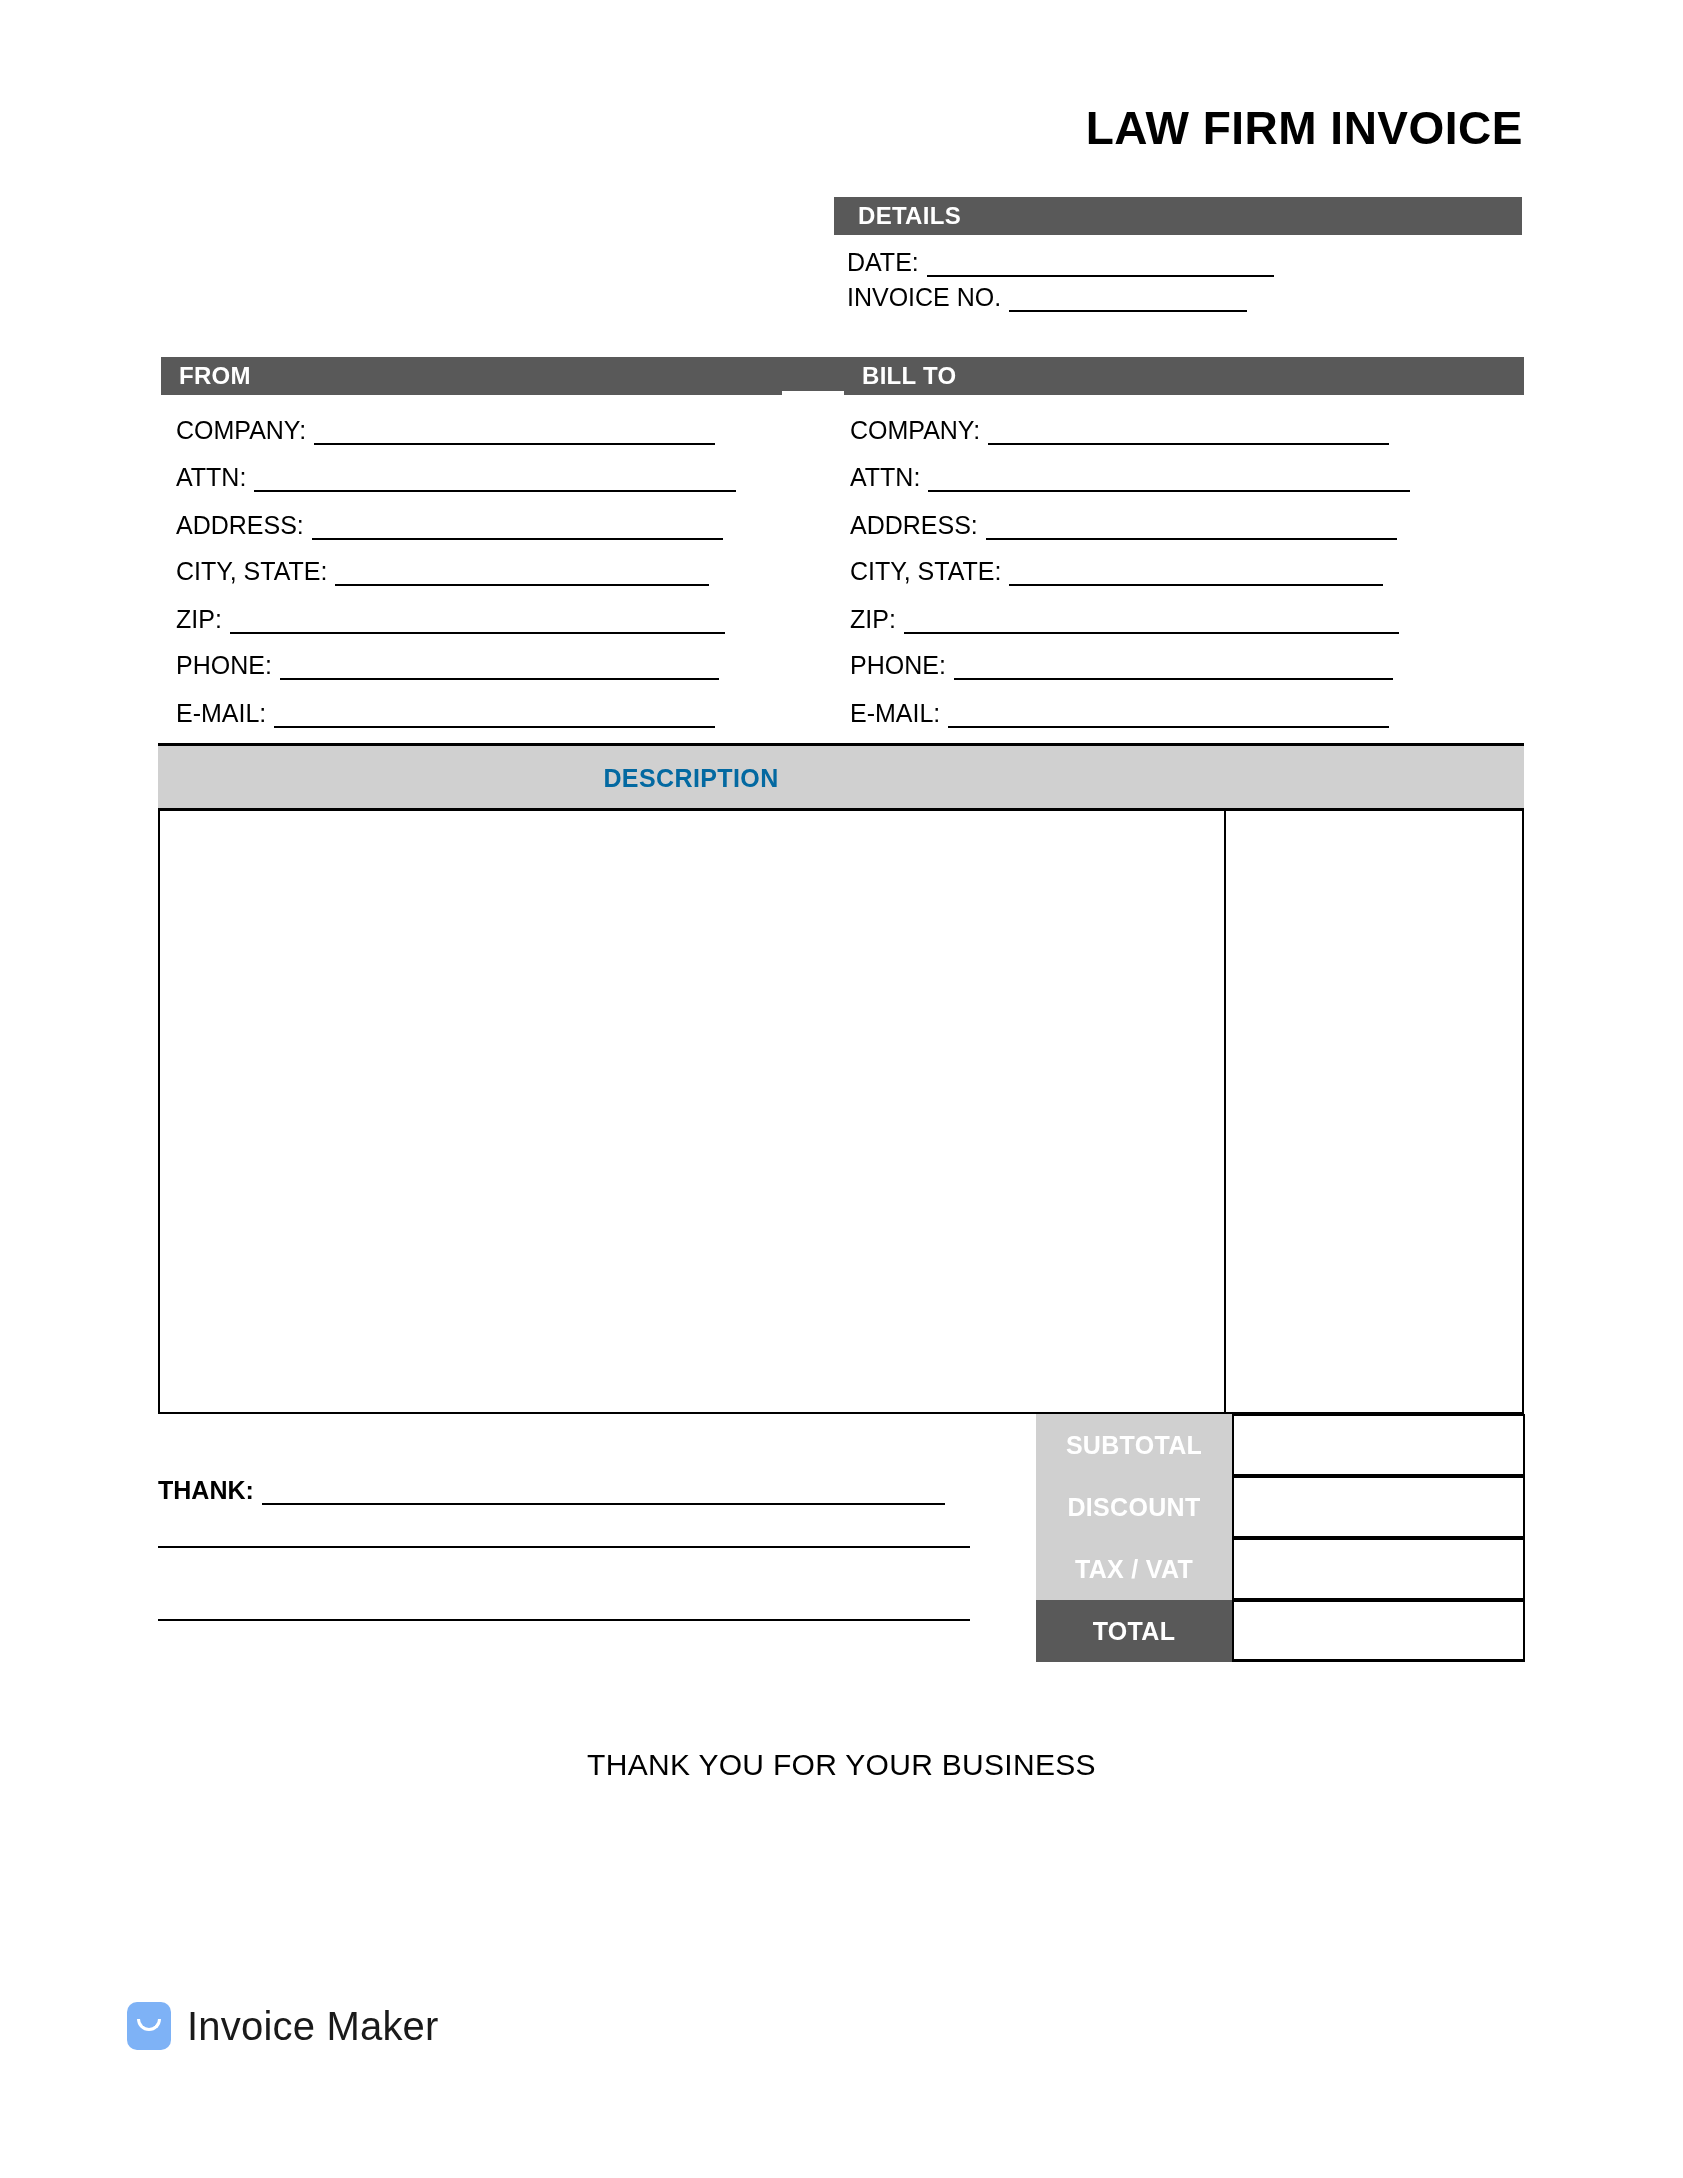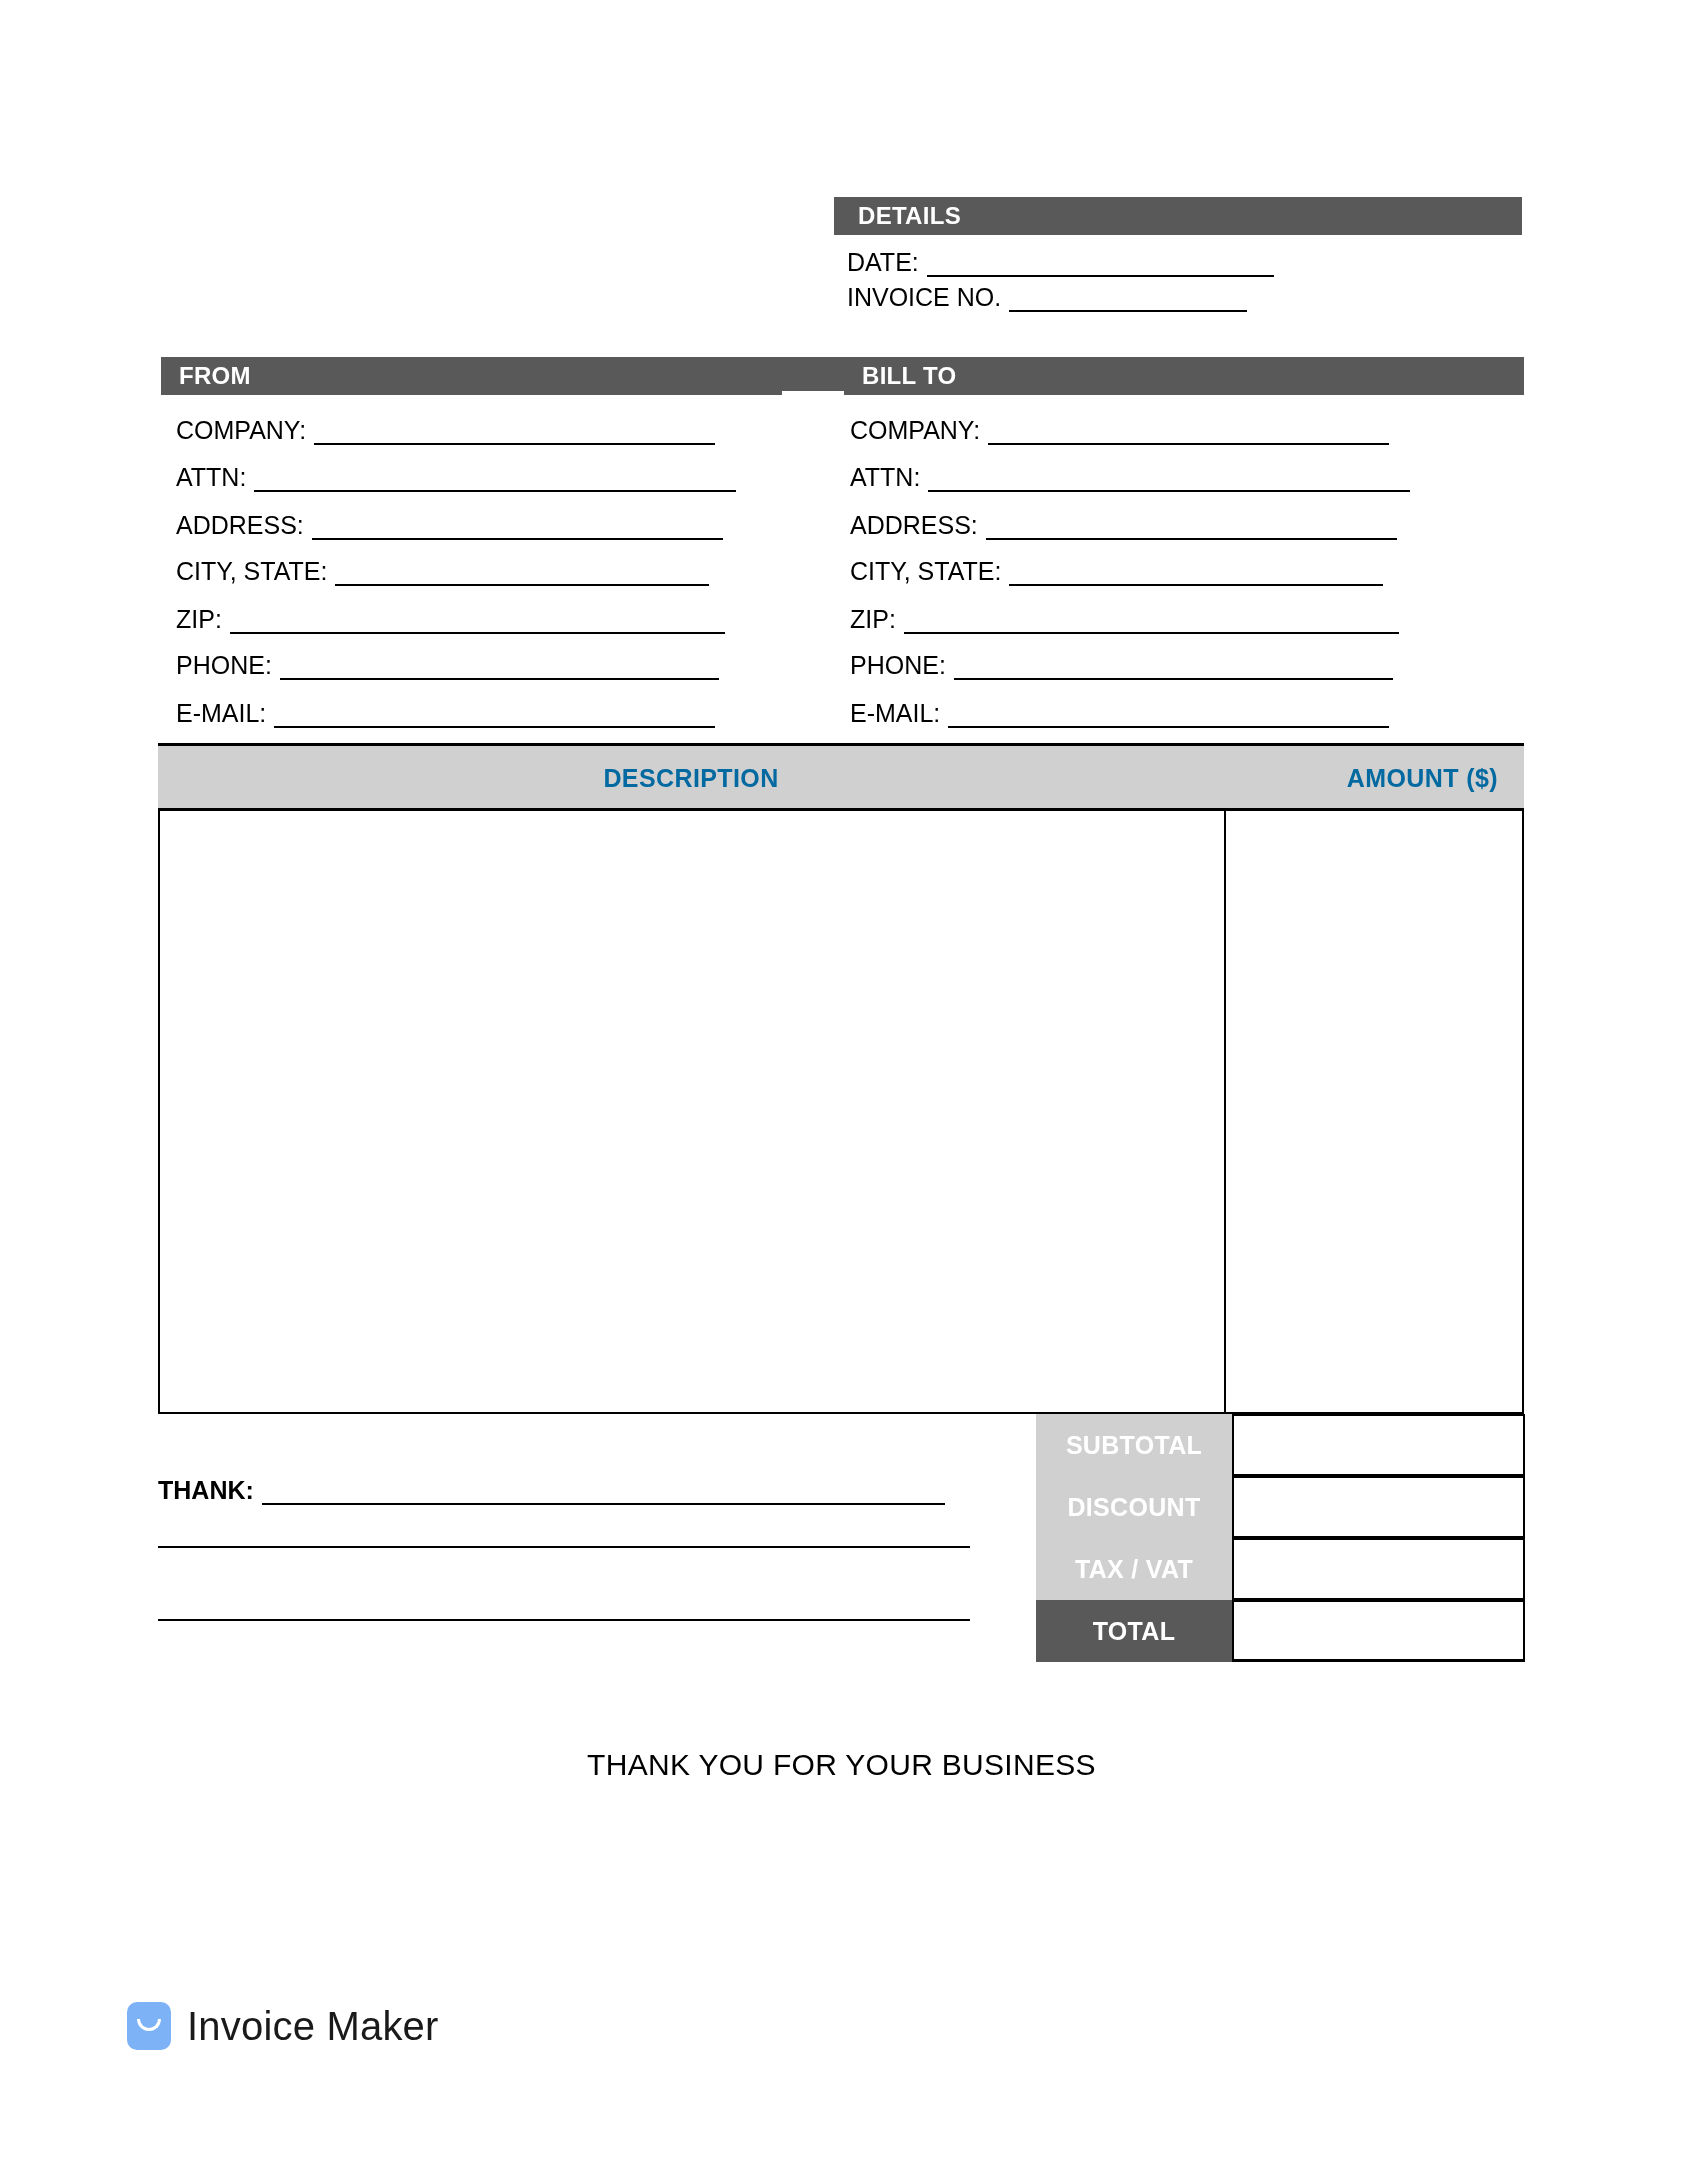--- a/index.html
+++ b/index.html
@@ -292,20 +292,21 @@
     color: #1a1a1a;
     letter-spacing: 0.2px;
     white-space: nowrap;
   }
 </style>
 </head>
 <body>
 
 <div class="page">
 
+  <div class="doc-title">LAW FIRM INVOICE</div>
 
   <div class="bar bar-details">DETAILS</div>
 
   <div class="field f-date">
     <span class="lbl">DATE:</span>
     <span class="rule" style="width:347px"></span>
   </div>
   <div class="field f-invno">
     <span class="lbl">INVOICE NO.</span>
     <span class="rule" style="width:238px"></span>
@@ -374,21 +375,20 @@
       <span class="rule" style="width:439px"></span>
     </div>
     <div class="field row-6">
       <span class="lbl">E-MAIL:</span>
       <span class="rule" style="width:441px"></span>
     </div>
   </div>
 
   <div class="items-head">
     <div class="th th-desc">DESCRIPTION</div>
-    <div class="th th-amt">AMOUNT ($)</div>
   </div>
 
   <div class="items-body">
     <div class="col-split"></div>
   </div>
 
   <div class="notes-wrap">
     <div class="notes-line1">
       <span class="lbl">THANK:</span>
       <span class="rule"></span>

